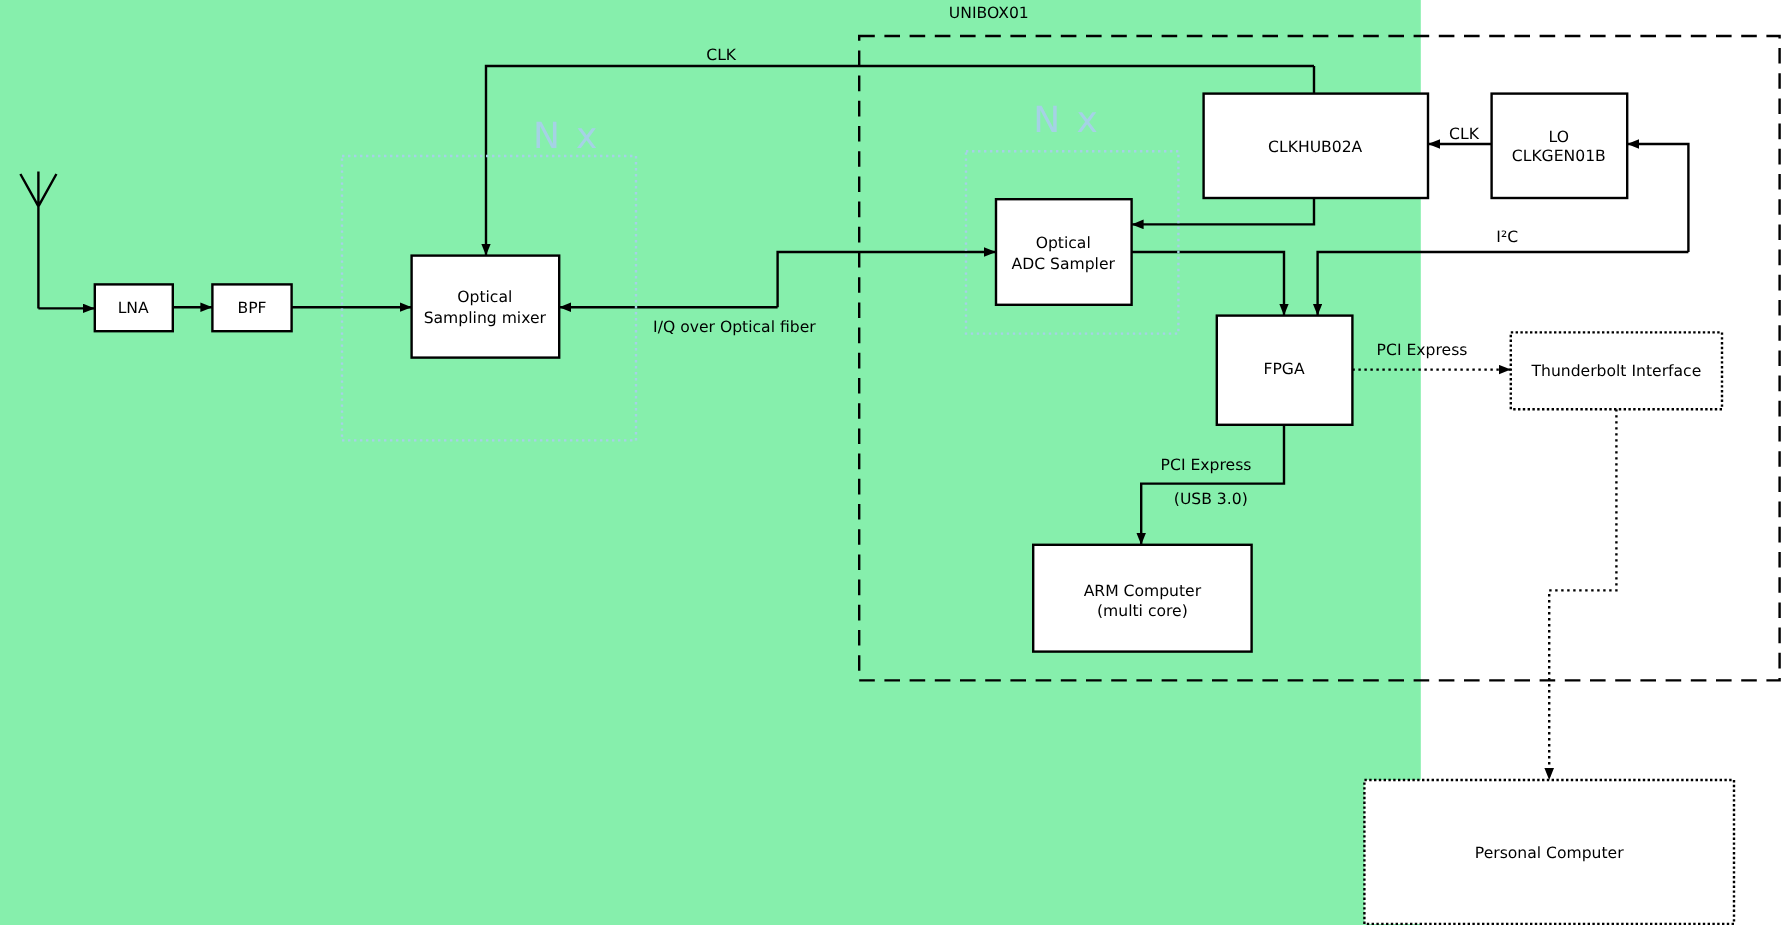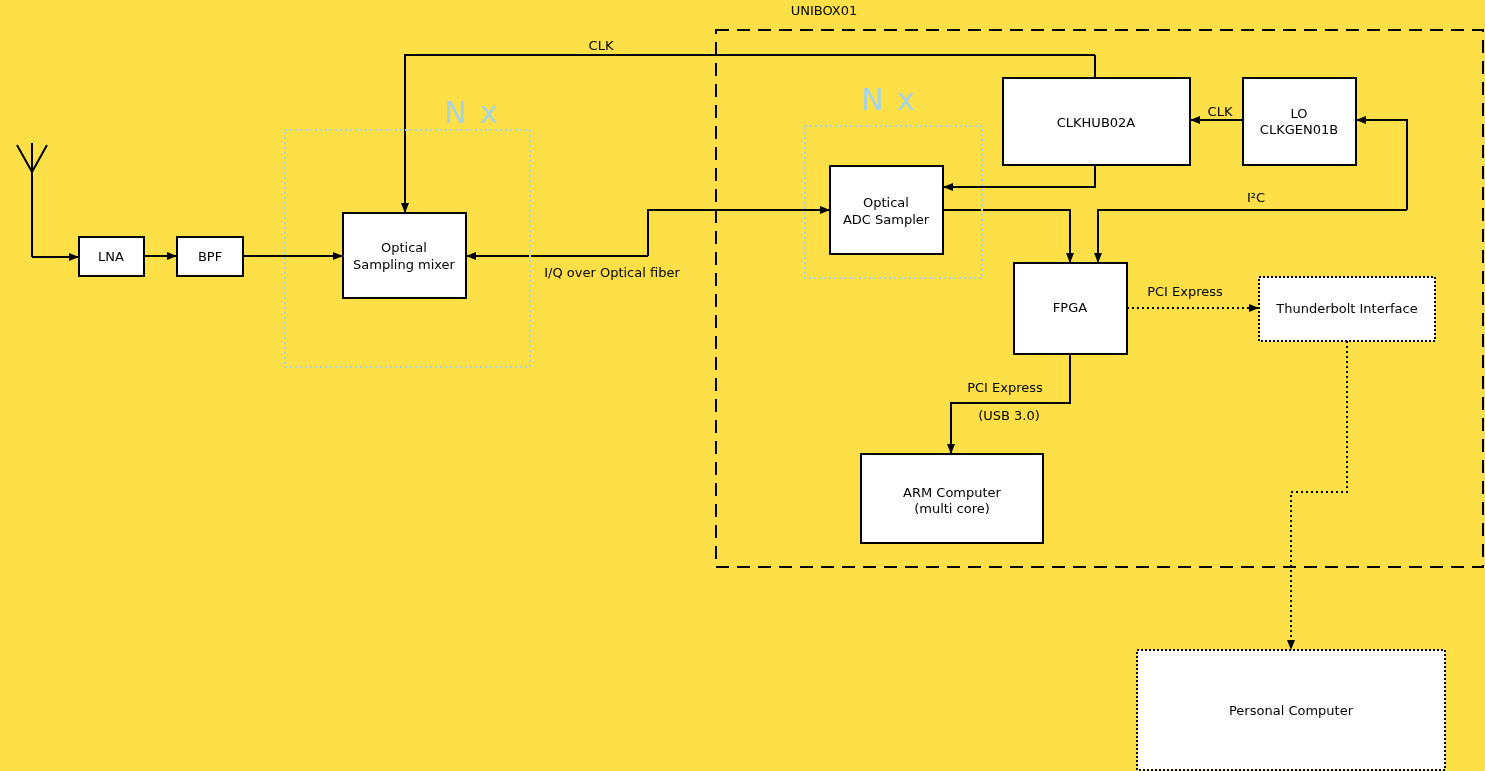--- a/index.html
+++ b/index.html
@@ -1,16 +1,16 @@
 <!DOCTYPE html>
 <html><head>
 <meta charset="utf-8">
 <style>
   html,body{margin:0;padding:0;background:#ffffff;}
-  .stage{position:relative;width:1485px;height:771px;background:#fde047;
+  .stage{position:relative;width:1184px;height:771px;background:#86efac;
          font-family:"DejaVu Sans","Liberation Sans",sans-serif;}
   svg{position:absolute;top:0;left:0;}
   .edge{stroke:#000;stroke-width:2;fill:none;}
   .edge-dotted{stroke:#000;stroke-width:2;fill:none;stroke-dasharray:2 3;}
   .node{fill:#fff;stroke:#000;stroke-width:2;}
   .node-dotted{fill:#fff;stroke:#000;stroke-width:2;stroke-dasharray:2 2;}
   .group-box{fill:none;stroke:#a5d2e5;stroke-width:2;stroke-dasharray:2 3;}
   .dash-box{fill:none;stroke:#000;stroke-width:2;stroke-dasharray:13 8;}
   text{font-family:"DejaVu Sans","Liberation Sans",sans-serif;font-size:13px;
        fill:#000;text-anchor:middle;}

